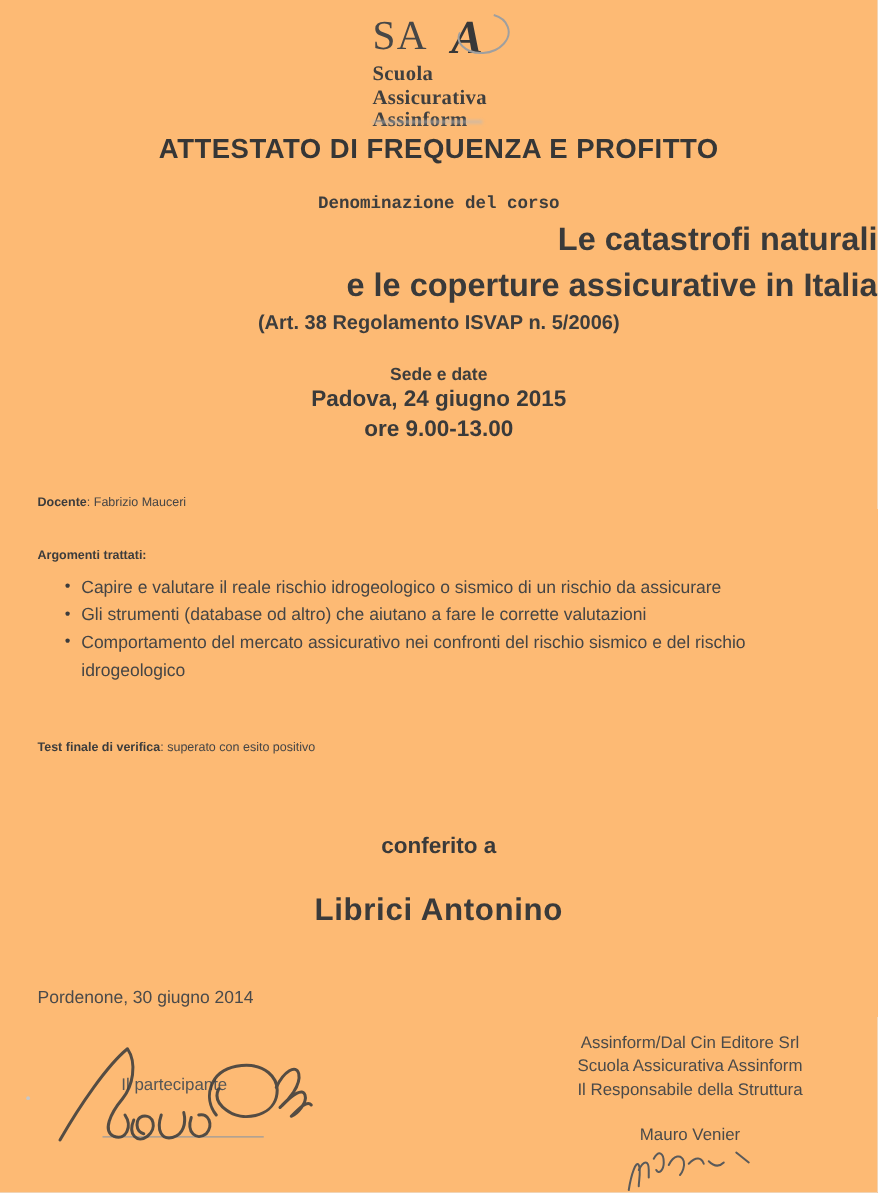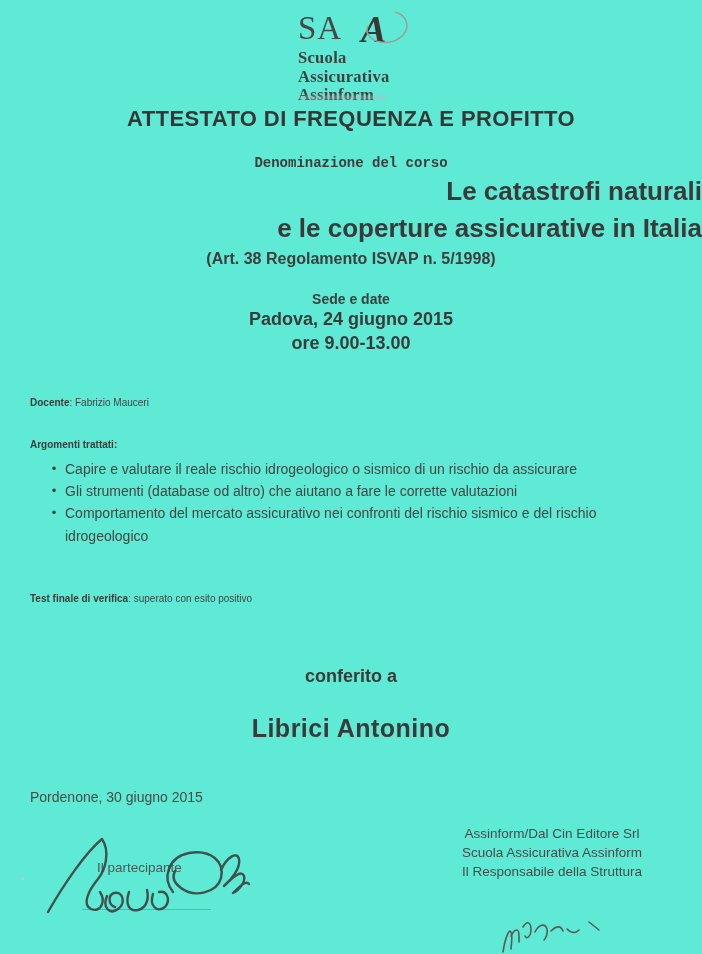--- a/index.html
+++ b/index.html
@@ -1,21 +1,21 @@
 <!DOCTYPE html>
 <html><head>
 <meta charset="utf-8">
 <style>
   * { margin:0; padding:0; box-sizing:border-box; }
   html,body { background:#e8e8e8; }
   .page {
     position:relative;
     width:702px; height:954px;
     margin:0 auto;
-    background:#5eead4;
+    background:#fdba74;
     color:#3b3b3b;
     font-family:"Liberation Sans", sans-serif;
     overflow:hidden;
   }
   .center { left:0; right:0; text-align:center; }
   .abs { position:absolute; }
 
   
   .logo { position:absolute; top:8px; left:298px; width:130px; }
   .logo-lines { margin-top:-3px; font-family:"Liberation Serif", serif; font-weight:bold;
@@ -73,21 +73,21 @@
       <div>Assinform</div>
     </div>
     <div class="logo-smudge"></div>
   </div>
 
   <div class="abs center doc-title">ATTESTATO DI FREQUENZA E PROFITTO</div>
 
   <div class="center section-label" style="top:155px;font-family:Liberation Mono, monospace;">Denominazione del corso</div>
   <div class="center course-line" style="top:176px;">Le catastrofi naturali</div>
   <div class="center course-line" style="top:213px;padding-left:13px;">e le coperture assicurative in Italia</div>
-  <div class="center regulation">(Art. 38 Regolamento ISVAP n. 5/1998)</div>
+  <div class="center regulation">(Art. 38 Regolamento ISVAP n. 5/2006)</div>
 
   <div class="center section-label" style="top:291px;">Sede e date</div>
   <div class="center session-line" style="top:309px;">Padova, 24 giugno 2015</div>
   <div class="center session-line" style="top:333px;">ore 9.00-13.00</div>
 
   <div class="body-line" style="top:397px;">
     <span class="label-bold">Docente</span><span>: Fabrizio Mauceri</span>
   </div>
 
   <div class="body-line label-bold" style="top:439px;">Argomenti trattati:</div>
@@ -106,40 +106,41 @@
     </div>
   </div>
 
   <div class="body-line" style="top:593px;">
     <span class="label-bold">Test finale di verifica</span><span>: superato con esito positivo</span>
   </div>
 
   <div class="center conferred">conferito a</div>
   <div class="center recipient">Librici Antonino</div>
 
-  <div class="place-date">Pordenone, 30 giugno 2015</div>
+  <div class="place-date">Pordenone, 30 giugno 2014</div>
   <div class="speckle"></div>
   <div class="participant-label">Il partecipante</div>
   <div class="participant-underline"></div>
   <svg class="sig-participant" width="208" height="84" viewBox="0 0 208 84">
     <g stroke="#3d3d3d" stroke-width="2.4" fill="none" stroke-linecap="round" stroke-linejoin="round" opacity="0.88">
       <path d="M4,78 C20,50 42,18 58,5 C66,17 62,35 54,45 C44,57 38,71 47,75 C57,79 62,67 56,58"></path>
       <path d="M63,62 C58,74 66,81 74,75 C82,69 79,57 70,59 C64,61 64,71 71,73"></path>
       <path d="M85,58 C81,70 85,78 94,76 C103,74 105,64 103,56"></path>
       <path d="M109,60 C105,72 113,79 121,73 C127,66 123,56 115,58"></path>
       <path d="M129,58 C118,44 124,23 145,19 C167,15 181,28 177,44 C173,59 150,64 137,54 C130,49 128,43 131,37"></path>
       <path d="M177,36 C183,23 193,17 195,25 C197,34 187,46 180,52"></path>
       <path d="M182,50 C190,42 198,36 200,42 C202,48 194,57 189,59 C196,52 202,46 205,50"></path>
     </g>
   </svg>
 
   <div class="issuer-block">
     <div>Assinform/Dal Cin Editore Srl</div>
     <div>Scuola Assicurativa Assinform</div>
     <div>Il Responsabile della Struttura</div>
+    <div class="signer-name">Mauro Venier</div>
   </div>
   <svg class="sig-venier" width="110" height="40" viewBox="0 0 110 40">
     <g stroke="#5a5a5a" stroke-width="1.6" fill="none" stroke-linecap="round" stroke-linejoin="round">
       <path d="M3,37 C5,24 9,13 11,17 C13,21 11,30 11,34"></path>
       <path d="M11,21 C15,13 19,13 19,21 L19,27"></path>
       <path d="M23,12 C27,5 31,7 31,15 C31,21 27,25 25,21"></path>
       <path d="M35,17 C39,9 45,8 47,14 C48,18 46,23 44,25"></path>
       <path d="M51,16 C57,10 61,11 63,16"></path>
       <path d="M67,14 C71,18 75,19 79,15"></path>
       <path d="M89,7 L99,15"></path>

